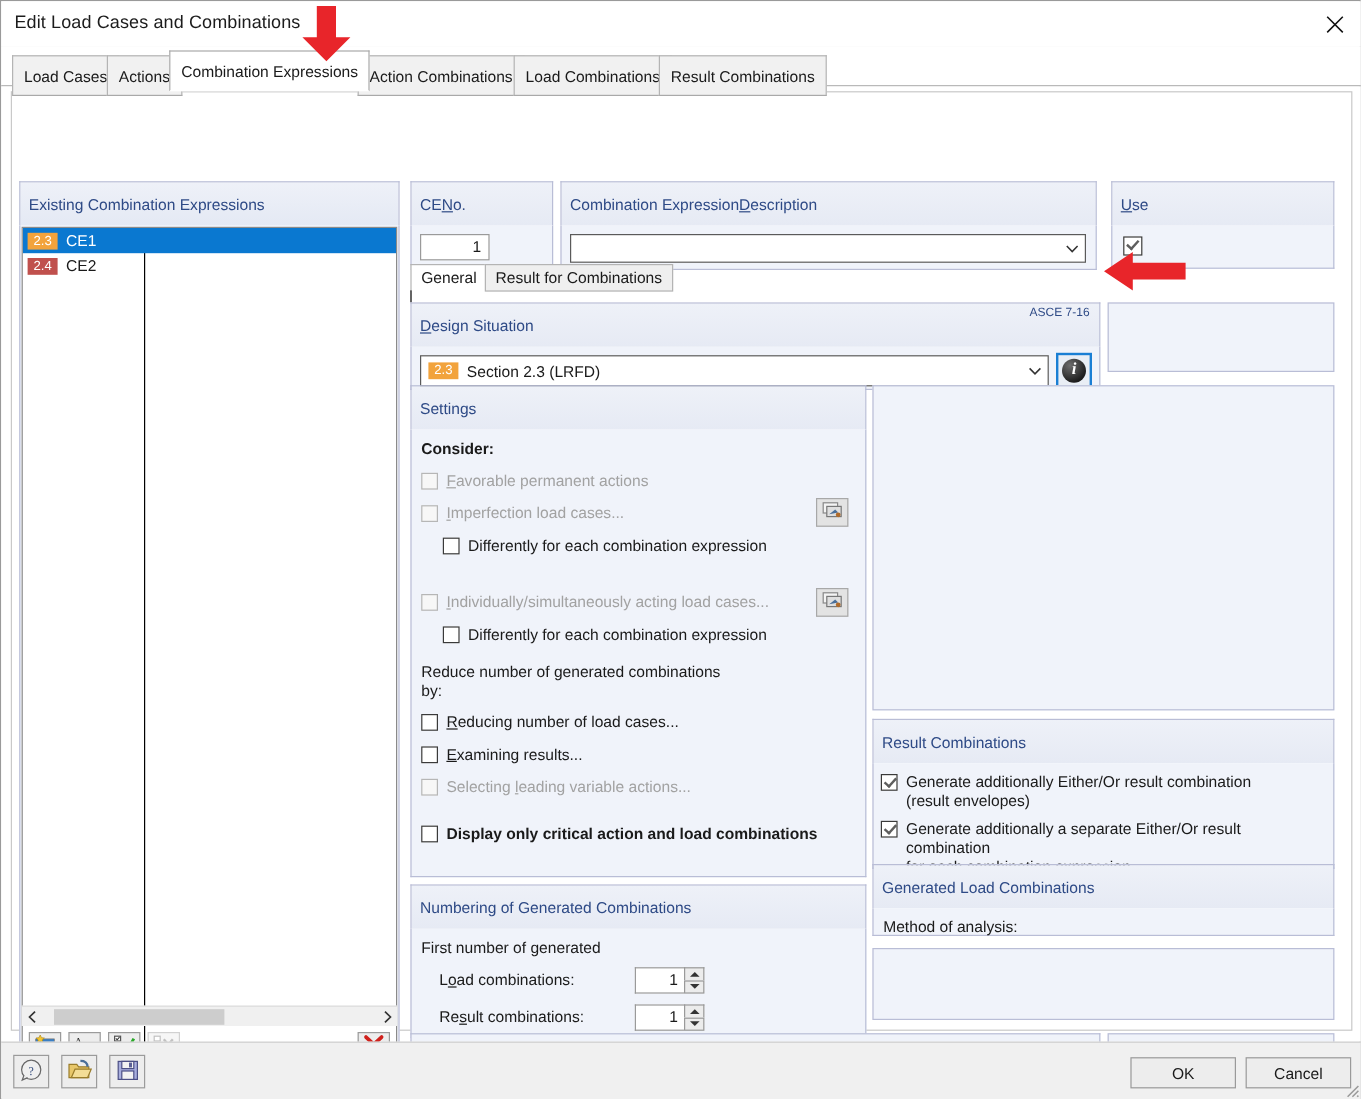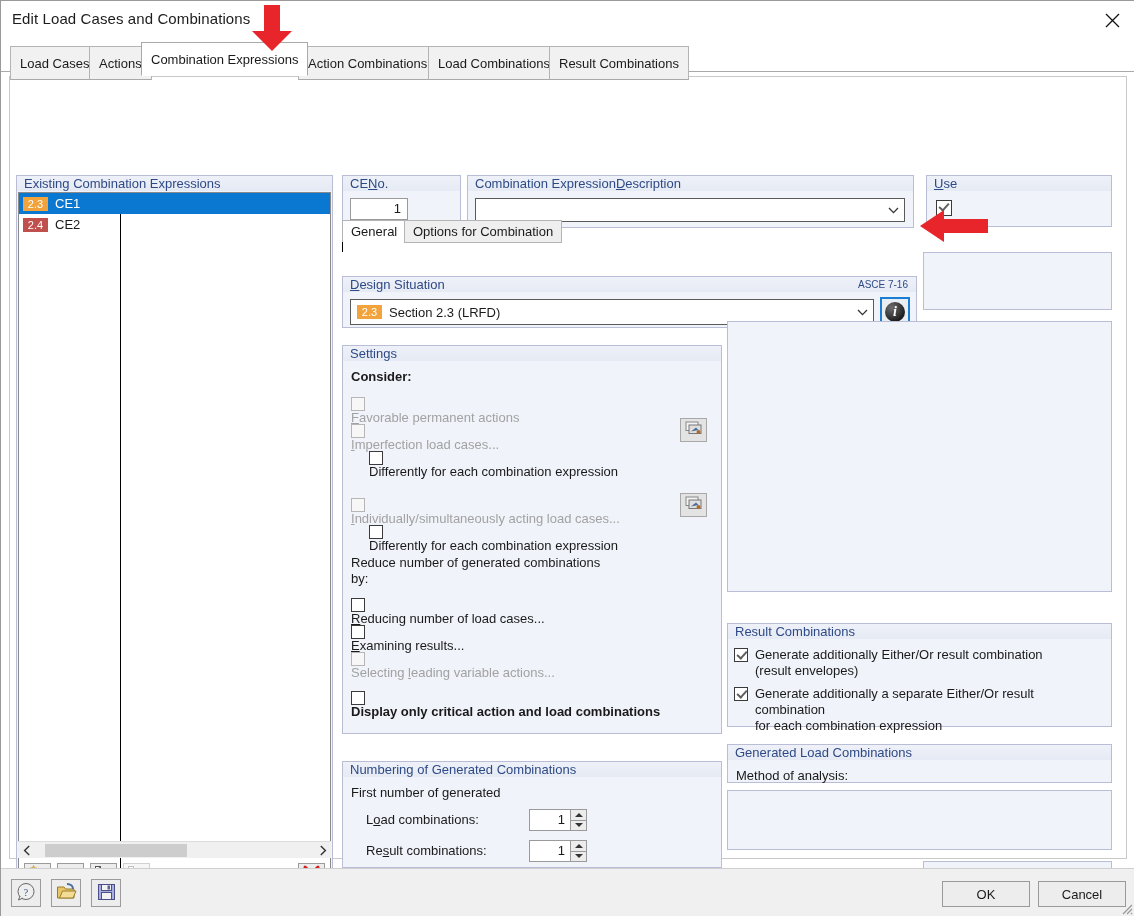--- a/index.html
+++ b/index.html
@@ -70,27 +70,27 @@
   .outer-frame {
     position: absolute; left: 8px; top: 4px;
     width: 1118px; height: 783px;
     border: 1px solid #c9c9c9;
     background: #ffffff;
   }
 
   
   .group { position: absolute; }
   .group > .g-head {
-    position: relative; height: 16px;
+    position: relative; height: 37px;
     background: linear-gradient(#eef1f8, #e6eaf4);
     border: 1px solid #b9bdd6;
     border-bottom: none;
     display: flex; align-items: center;
     padding-left: 7px;
-    color: #2e4a86; font-size: 13px; margin-top: 24px;
+    color: #2e4a86; font-size: 13px;
   }
   .group > .g-head .g-head-right {
     position: absolute; right: 8px; top: 2px;
     color: #2e4a86; font-size: 10px;
   }
   .group > .g-body {
     position: relative;
     background: #f0f3fa;
     border: 1px solid #b9bdd6;
     border-top: none;
@@ -205,21 +205,21 @@
   }
   #ds-right-panel {
     position: absolute; left: 922px; top: 180px; width: 189px; height: 58px;
     background: #f0f3fa; border: 1px solid #b9bdd6;
   }
 
   
   #settings-group { left: 341px; top: 249px; width: 380px; height: 395px; }
   .consider { position: absolute; left: 8px; top: 8px; font-size: 13px; font-weight: bold; color:#1a1a1a;}
   .cbrow {
-    position: absolute; display: flex; align-items: flex-start; font-size: 13px; flex-direction: column;
+    position: absolute; display: flex; align-items: flex-start; font-size: 13px;
   }
   .cb {
     width: 14px; height: 14px; border: 1px solid #3a3a3a; background: #ffffff;
     margin-right: 7px; flex: none; position: relative; top: 1px; cursor: pointer;
   }
   .cb.disabled { border-color: #b6b6b6; background: #f7f7f7; }
   .cb.checked:after {
     content: ""; position: absolute; left: 4px; top: 0px;
     width: 4px; height: 8px; border: solid #5e5e5e; border-width: 0 2px 2px 0;
     transform: rotate(42deg);
@@ -454,21 +454,21 @@
         <span class="u">U</span>
           <span>se</span>
       </div>
       <div class="g-body">
         <div class="cb checked" style="position:absolute;left:9px;top:9px;width:16px;height:16px;"></div>
       </div>
     </div>
 
     <div class="inner-tabs">
       <div class="itab active" style="left:0px;">General</div>
-      <div class="itab" style="left:62px;">Options for Combination</div>
+      <div class="itab" style="left:62px;">Result for Combinations</div>
     </div>
     <div class="inner-tabline"></div>
 
     <div class="group" id="ds-group">
       <div class="g-head">
         <span class="u">D</span>
           <span>esign Situation</span>
         <span class="g-head-right">ASCE 7-16</span>
       </div>
       <div class="g-body">

